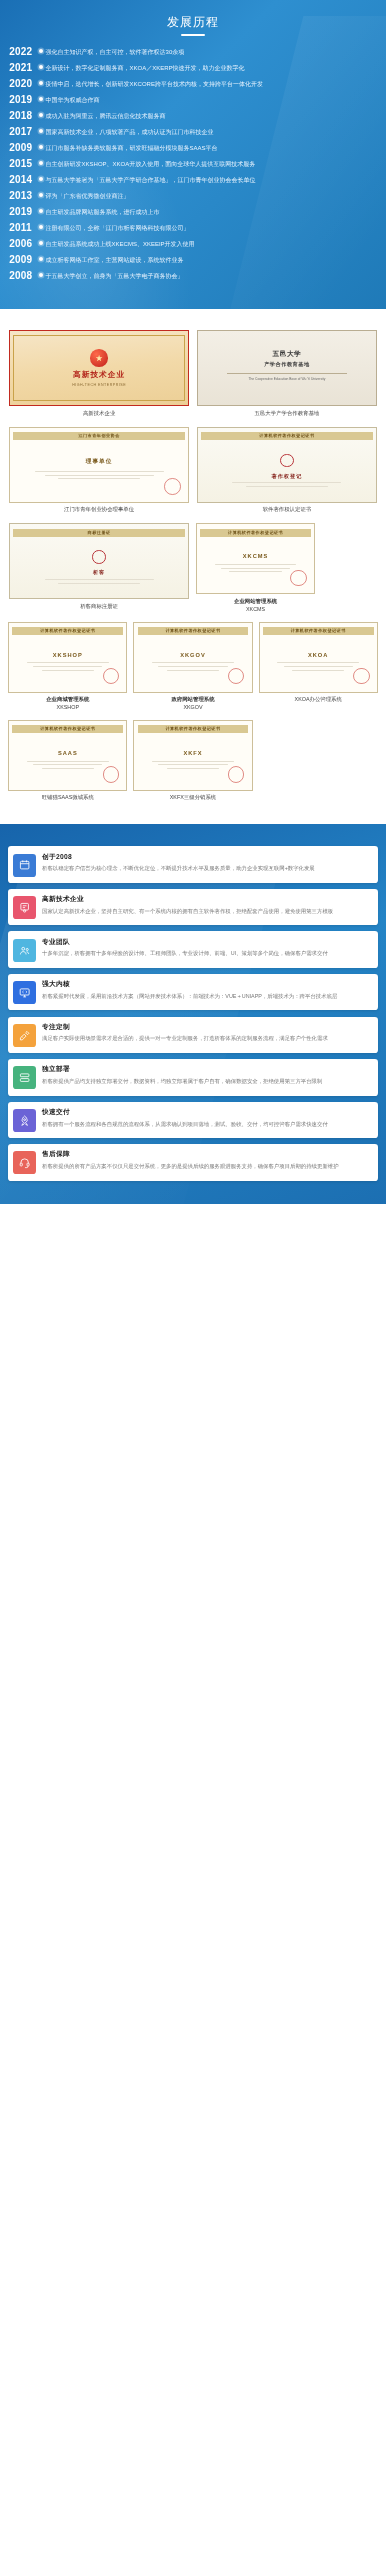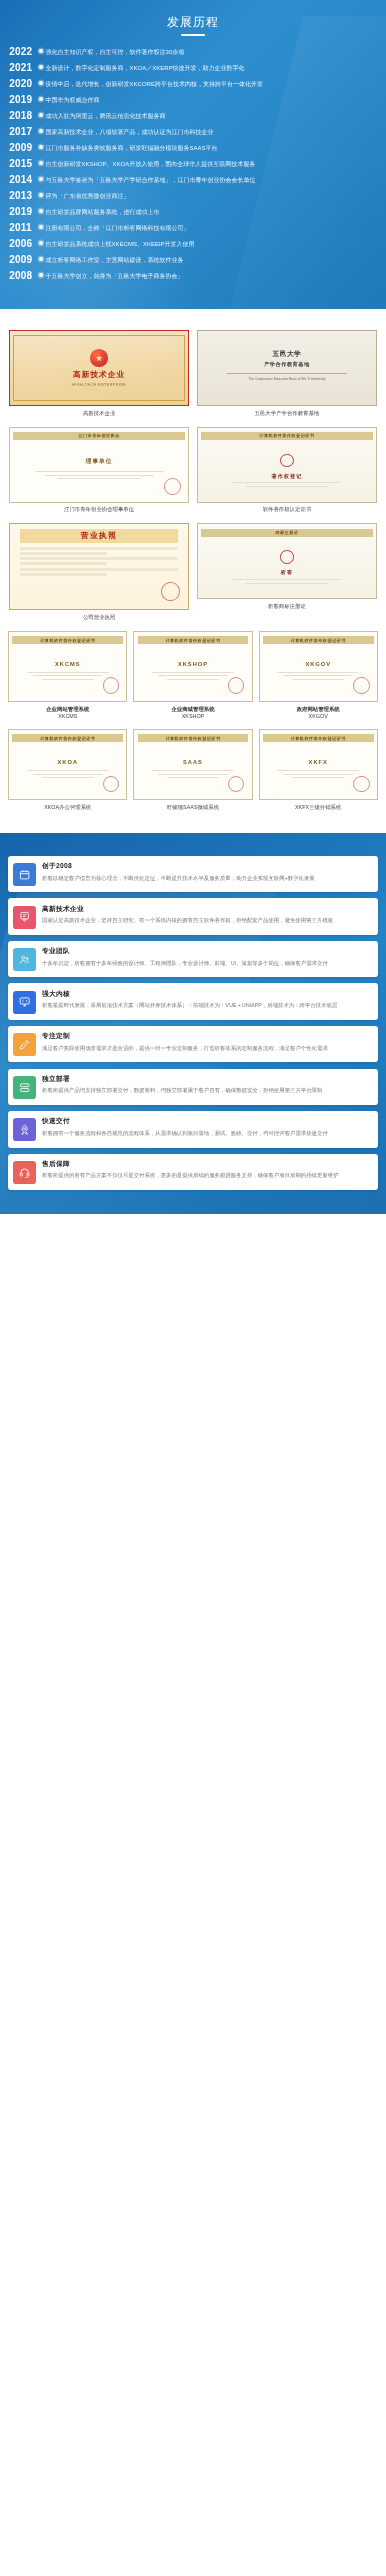--- a/index.html
+++ b/index.html
@@ -536,35 +536,20 @@
           <div class="doc-body">
             <div class="soft-badge"></div>
             <div class="soft-cn">著作权登记</div>
             <div class="doc-line m"></div>
             <div class="doc-line s"></div>
           </div>
         </div>
         <div class="honor-cap">软件著作权认定证书</div>
       </div>
       <div class="honor-cell">
-        <div class="cert cert-license tall">
-          <div class="lic-title">营业执照</div>
-          <div class="lic-rows">
-            <div class="lic-row"></div>
-            <div class="lic-row short"></div>
-            <div class="lic-row"></div>
-            <div class="lic-row short"></div>
-            <div class="lic-row"></div>
-            <div class="lic-row short"></div>
-          </div>
-          <div class="lic-stamp"></div>
-        </div>
-        <div class="honor-cap">公司营业执照</div>
-      </div>
-      <div class="honor-cell">
         <div class="cert cert-soft">
           <div class="doc-head">商标注册证</div>
           <div class="doc-body">
             <div class="soft-badge"></div>
             <div class="soft-cn">析客</div>
             <div class="doc-line m"></div>
             <div class="doc-line s"></div>
           </div>
         </div>
         <div class="honor-cap">析客商标注册证</div>

